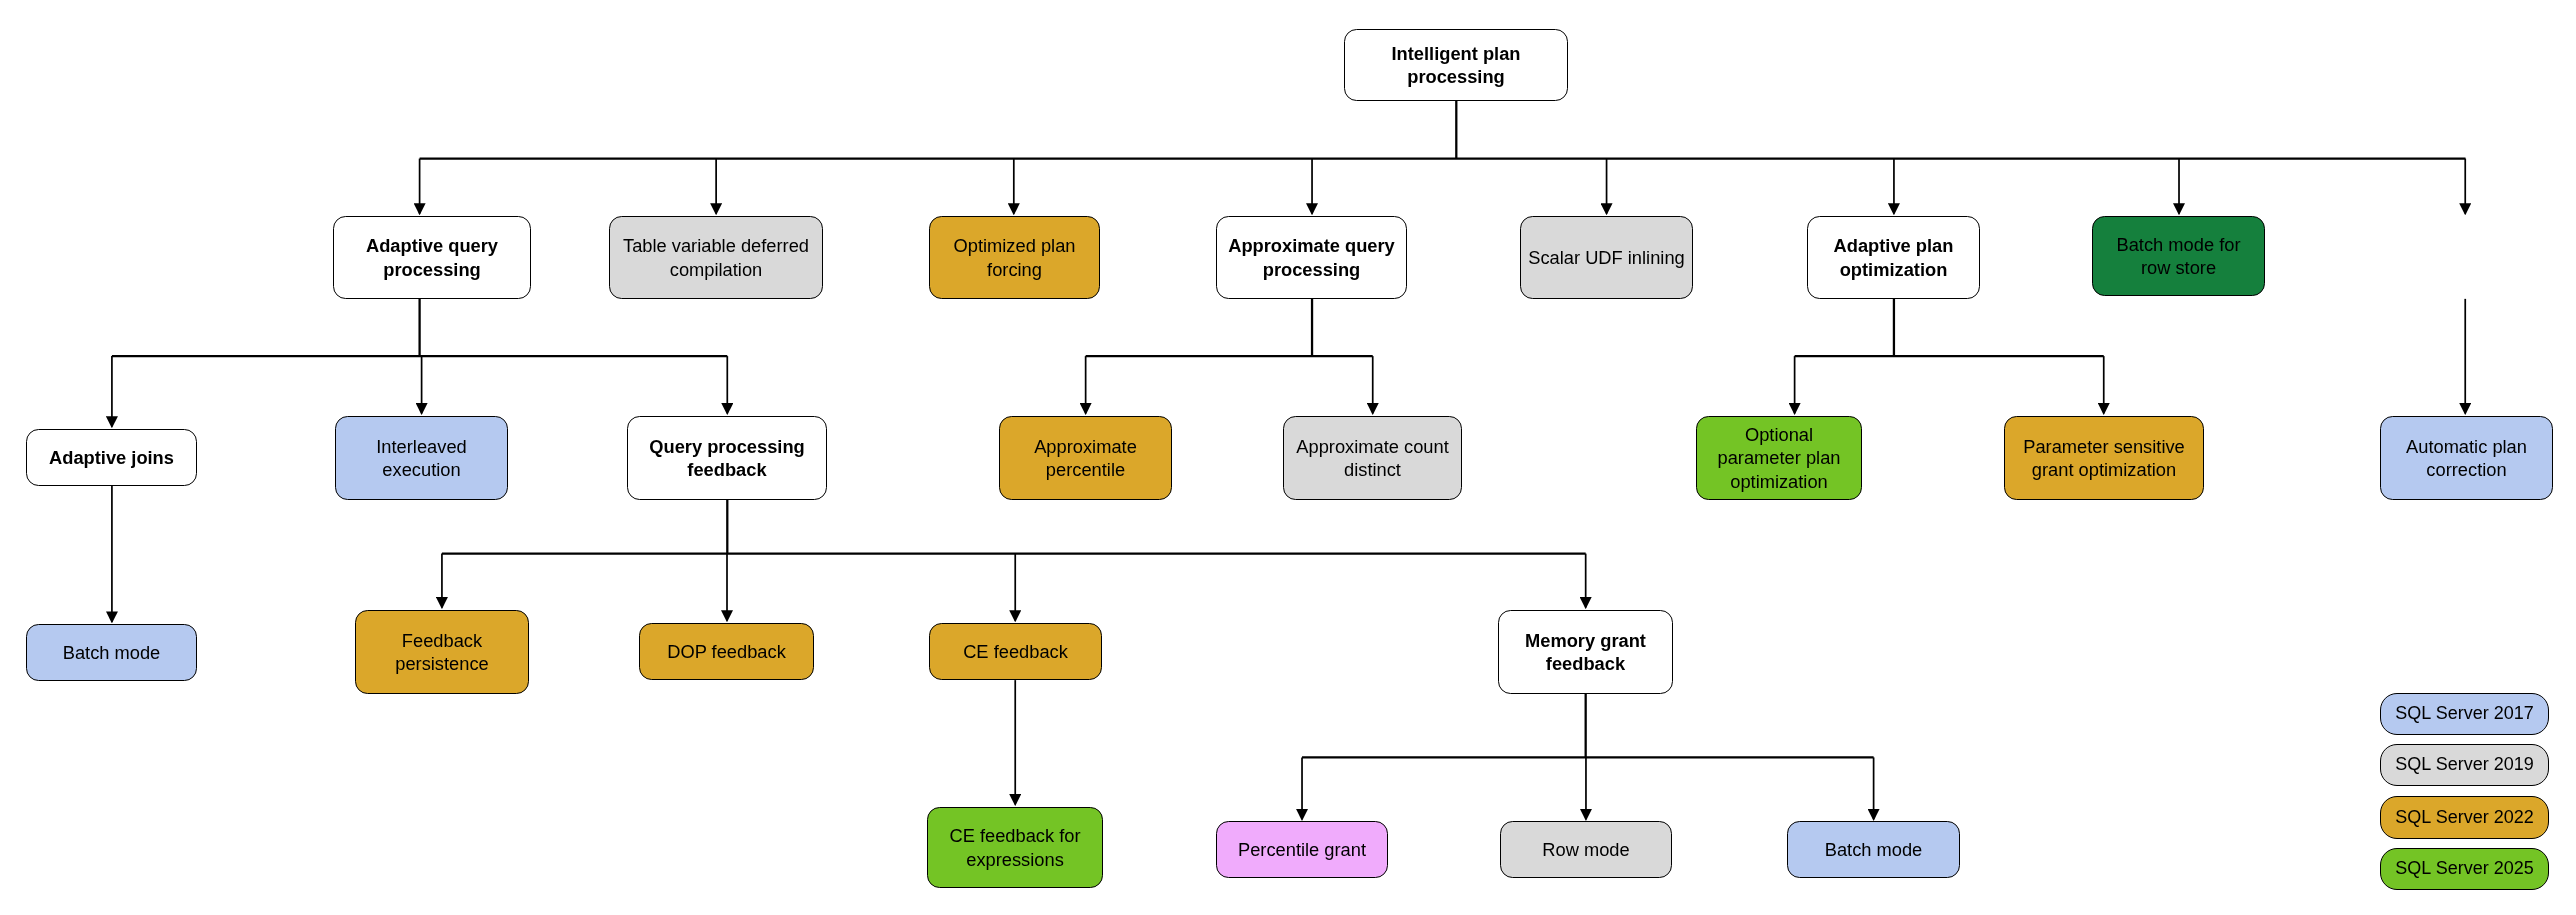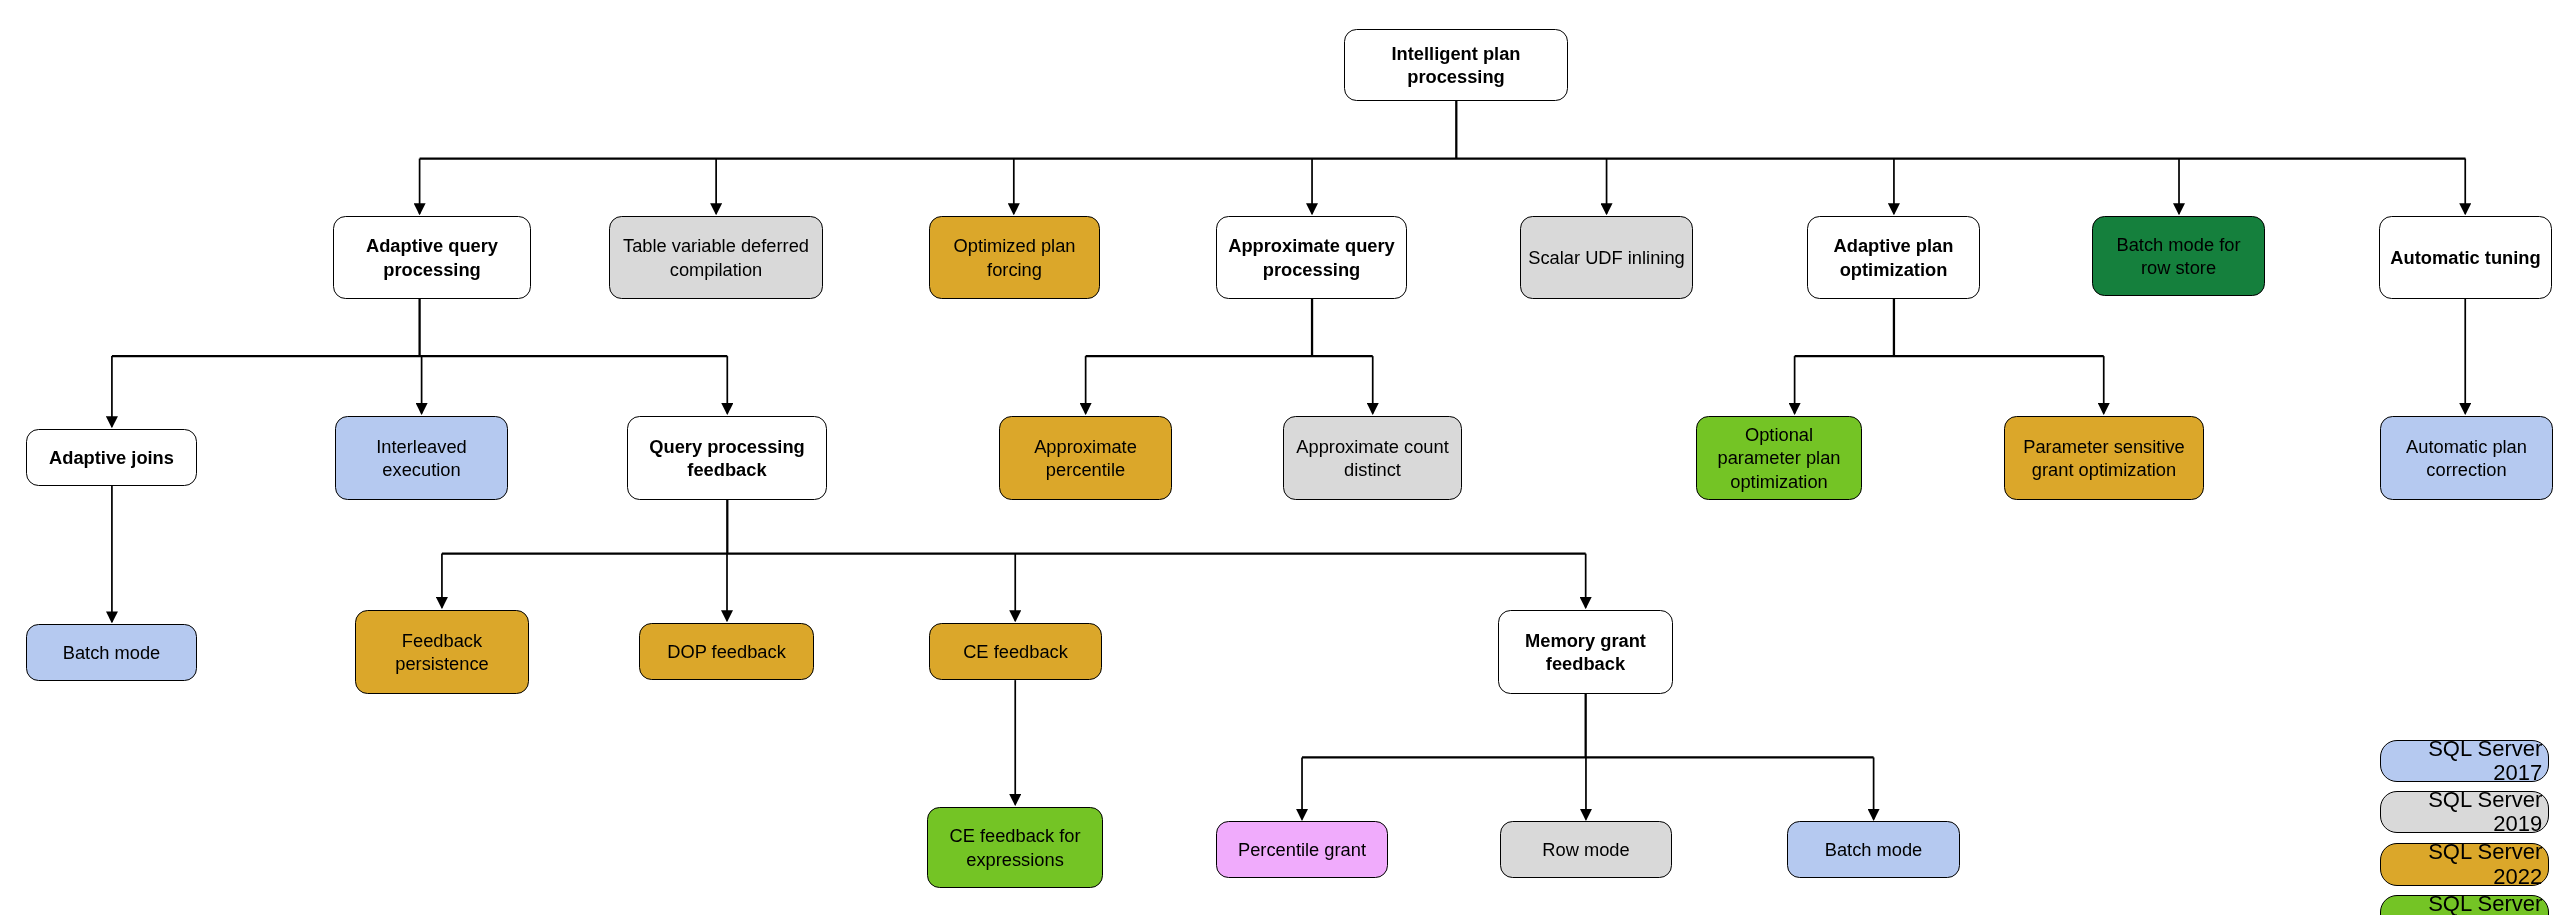--- a/index.html
+++ b/index.html
@@ -12,22 +12,22 @@
   .node{
     position:absolute;box-sizing:border-box;
     border:1.7px solid #000;border-radius:12.6px;background:#fff;
     display:flex;align-items:center;justify-content:center;text-align:center;
     font-size:18.3px;line-height:1.26;padding:2.3px 6.9px;
   }
   .node.bold{font-weight:bold;}
   .pill{
     position:absolute;box-sizing:border-box;
     border:1.7px solid #000;border-radius:17px;background:#fff;
-    display:flex;align-items:center;justify-content:center;text-align:right;
-    font-size:22px;line-height:1.1;padding:1.1px 5.7px;margin-top:47px;
+    display:flex;align-items:center;justify-content:center;text-align:left;
+    font-size:18px;line-height:1.1;padding:1.1px 5.7px;
   }
 </style>
 </head>
 <body>
 
 <div id="canvas">
 
   <svg class="wires" viewBox="0 0 4500 1600" xmlns="http://www.w3.org/2000/svg">
     <defs>
       <marker id="arrow" markerWidth="7" markerHeight="7" refX="6" refY="3.5" orient="auto" markerUnits="strokeWidth">
@@ -84,21 +84,20 @@
 
   <div class="node bold" style="left: 1344px; top: 29px; width: 224px; height: 72px; background-color: rgb(255, 255, 255);">Intelligent plan processing</div>
 
   <div class="node bold" style="left: 333px; top: 216px; width: 198px; height: 83px; background-color: rgb(255, 255, 255);">Adaptive query processing</div>
   <div class="node" style="left: 609px; top: 216px; width: 214px; height: 83px; background-color: rgb(217, 217, 217);">Table variable deferred compilation</div>
   <div class="node" style="left: 929px; top: 216px; width: 171px; height: 83px; background-color: rgb(219, 167, 42);">Optimized plan forcing</div>
   <div class="node bold" style="left: 1216px; top: 216px; width: 191px; height: 83px; background-color: rgb(255, 255, 255);">Approximate query processing</div>
   <div class="node bold" style="left: 1807px; top: 216px; width: 173px; height: 83px; background-color: rgb(255, 255, 255);">Adaptive plan optimization</div>
   <div class="node" style="left: 1520px; top: 216px; width: 173px; height: 83px; background-color: rgb(217, 217, 217);">Scalar UDF inlining</div>
   <div class="node" style="left: 2092px; top: 216px; width: 173px; height: 80px; background-color: #15803d;">Batch mode for row store</div>
-  <div class="node bold" style="left: 2379px; top: 216px; width: 173px; height: 83px; background-color: rgb(255, 255, 255);">Automatic tuning</div>
 
   <div class="node bold" style="left: 26px; top: 429px; width: 171px; height: 57px; background-color: rgb(255, 255, 255);">Adaptive joins</div>
   <div class="node" style="left: 335px; top: 416px; width: 173px; height: 84px; background-color: rgb(181, 201, 240);">Interleaved execution</div>
   <div class="node bold" style="left: 627px; top: 416px; width: 200px; height: 84px; background-color: rgb(255, 255, 255);">Query processing feedback</div>
   <div class="node" style="left: 999px; top: 416px; width: 173px; height: 84px; background-color: rgb(219, 167, 42);">Approximate percentile</div>
   <div class="node" style="left: 1283px; top: 416px; width: 179px; height: 84px; background-color: rgb(217, 217, 217);">Approximate count distinct</div>
   <div class="node" style="left: 1696px; top: 416px; width: 166px; height: 84px; background-color: rgb(116, 196, 37);">Optional parameter plan optimization</div>
   <div class="node" style="left: 2004px; top: 416px; width: 200px; height: 84px; background-color: rgb(219, 167, 42);">Parameter sensitive grant optimization</div>
   <div class="node" style="left: 2380px; top: 416px; width: 173px; height: 84px; background-color: rgb(181, 201, 240);">Automatic plan correction</div>
 

